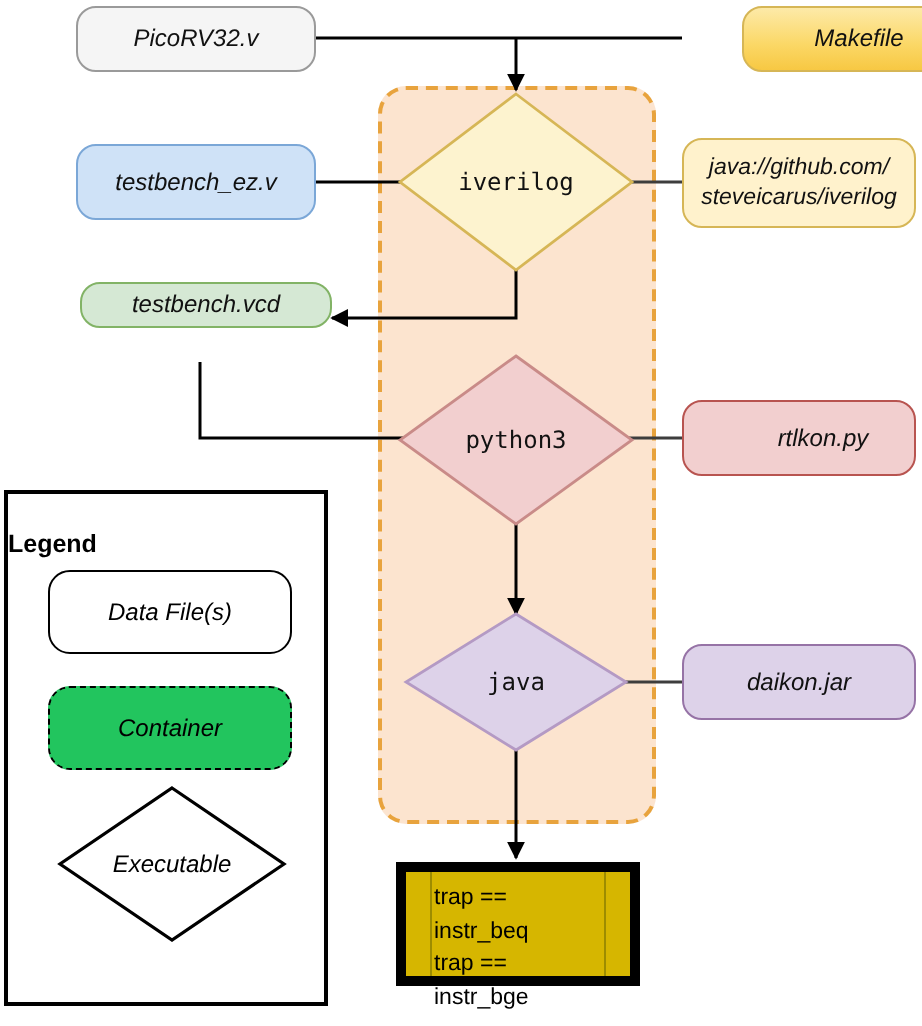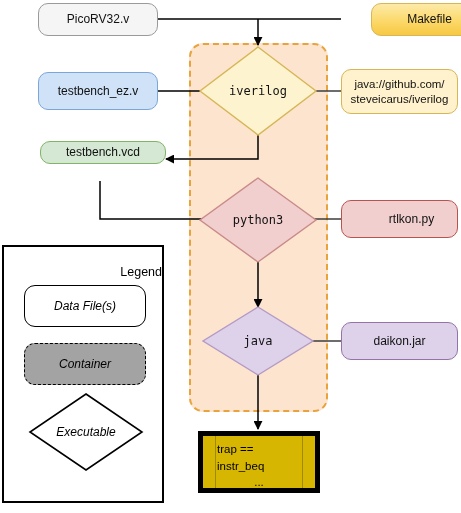--- a/index.html
+++ b/index.html
@@ -21,20 +21,21 @@
     position: absolute;
     box-sizing: border-box;
     display: flex;
     align-items: center;
     justify-content: center;
     text-align: left;
     font-size: 12px;
     color: #111111;
     line-height: 1.25;
     z-index: 3;
+    font-style: italic;
   }
   
   .rbox {
     border-radius: 10px;
     border: 1px solid #999999;
   }
   .box-grey {
     background: #f5f5f5;
     border-color: #9a9a9a;
   }
@@ -114,23 +115,23 @@
     box-sizing: border-box;
     border: 2px solid #000000;
     background: #ffffff;
     z-index: 4;
   }
   #legend-title {
     position: absolute;
     top: 18px;
     left: 0;
     width: 100%;
-    text-align: right;
+    text-align: left;
     font-size: 12.5px;
-    font-weight: normal;
+    font-weight: bold;
     color: #000000;
   }
   .lg-shape {
     position: absolute;
     box-sizing: border-box;
     display: flex;
     align-items: center;
     justify-content: center;
     font-style: italic;
     font-size: 12px;
@@ -145,21 +146,21 @@
     border-radius: 11px;
     background: #ffffff;
   }
   #lg-container {
     left: 20px;
     top: 96px;
     width: 122px;
     height: 42px;
     border: 1.6px dashed #000000;
     border-radius: 11px;
-    background: #a3a3a3;
+    background: #22c55e;
   }
   #lg-exec-wrap {
     position: absolute;
     left: 24px;
     top: 145px;
     width: 116px;
     height: 80px;
   }
   #lg-exec-wrap svg { display: block; }
   #lg-exec-label {
@@ -306,20 +307,21 @@
 
   <div class="node rbox box-purple" style="left:341px; top:322px; width:117px; height:38px;">
     <span>daikon.jar</span>
   </div>
 
   <div id="output-note">
     <div class="divider left"></div>
     <div class="divider right"></div>
     <div id="output-text">
       <div>trap == instr_beq</div>
+      <div>trap == instr_bge</div>
       <div class="ell">...</div>
     </div>
   </div>
 
   <div id="legend">
     <div id="legend-title">Legend</div>
 
     <div class="lg-shape" id="lg-datafile">
       <span>Data File(s)</span>
     </div>

